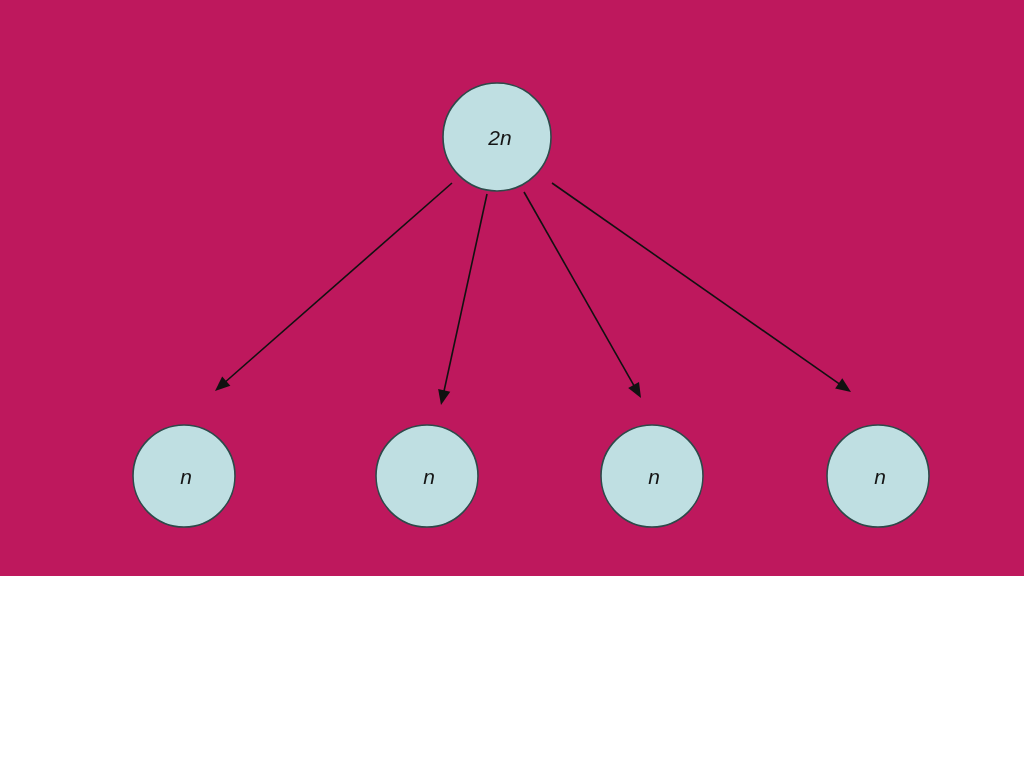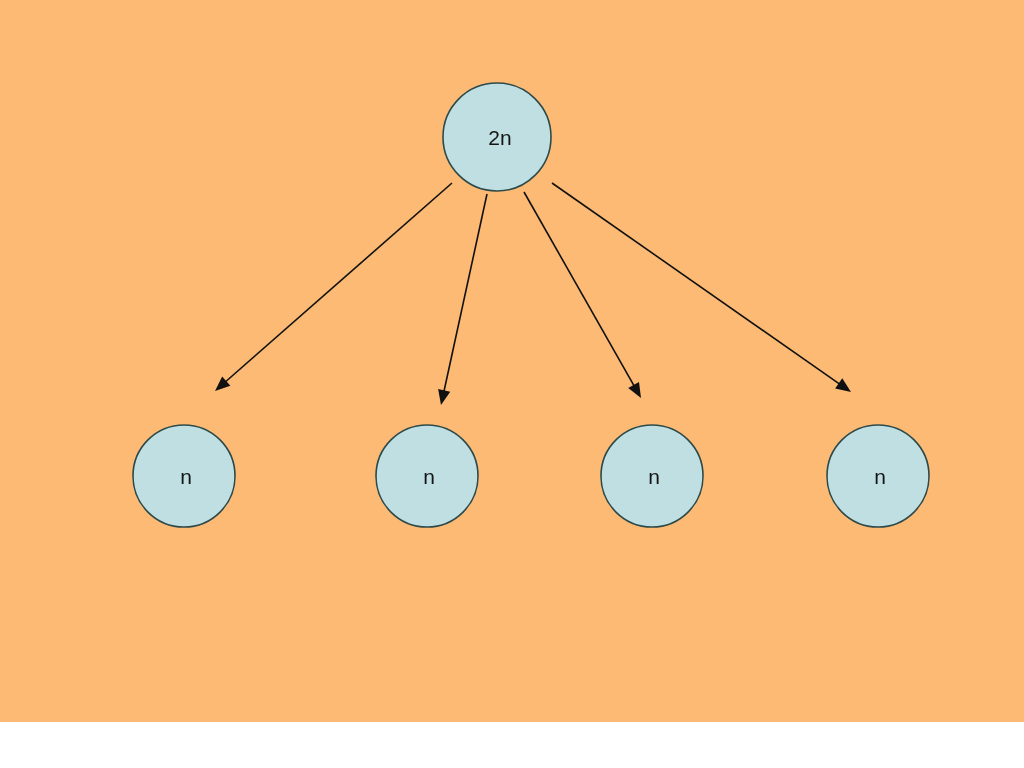--- a/index.html
+++ b/index.html
@@ -10,22 +10,23 @@
   }
   body {
     width: 1024px;
     height: 768px;
     overflow: hidden;
     font-family: "Liberation Sans", sans-serif;
   }
   #canvas-root {
     position: relative;
     width: 1024px;
-    height: 722px;
-    background: #fdba74;
+    height: 576px;
+    background: #be185d;
+    font-style: italic;
   }
   #diagram-svg {
     display: block;
     width: 1024px;
     height: 768px;
   }
   .node-circle {
     stroke-width: 1.6;
   }
   .node-label {

